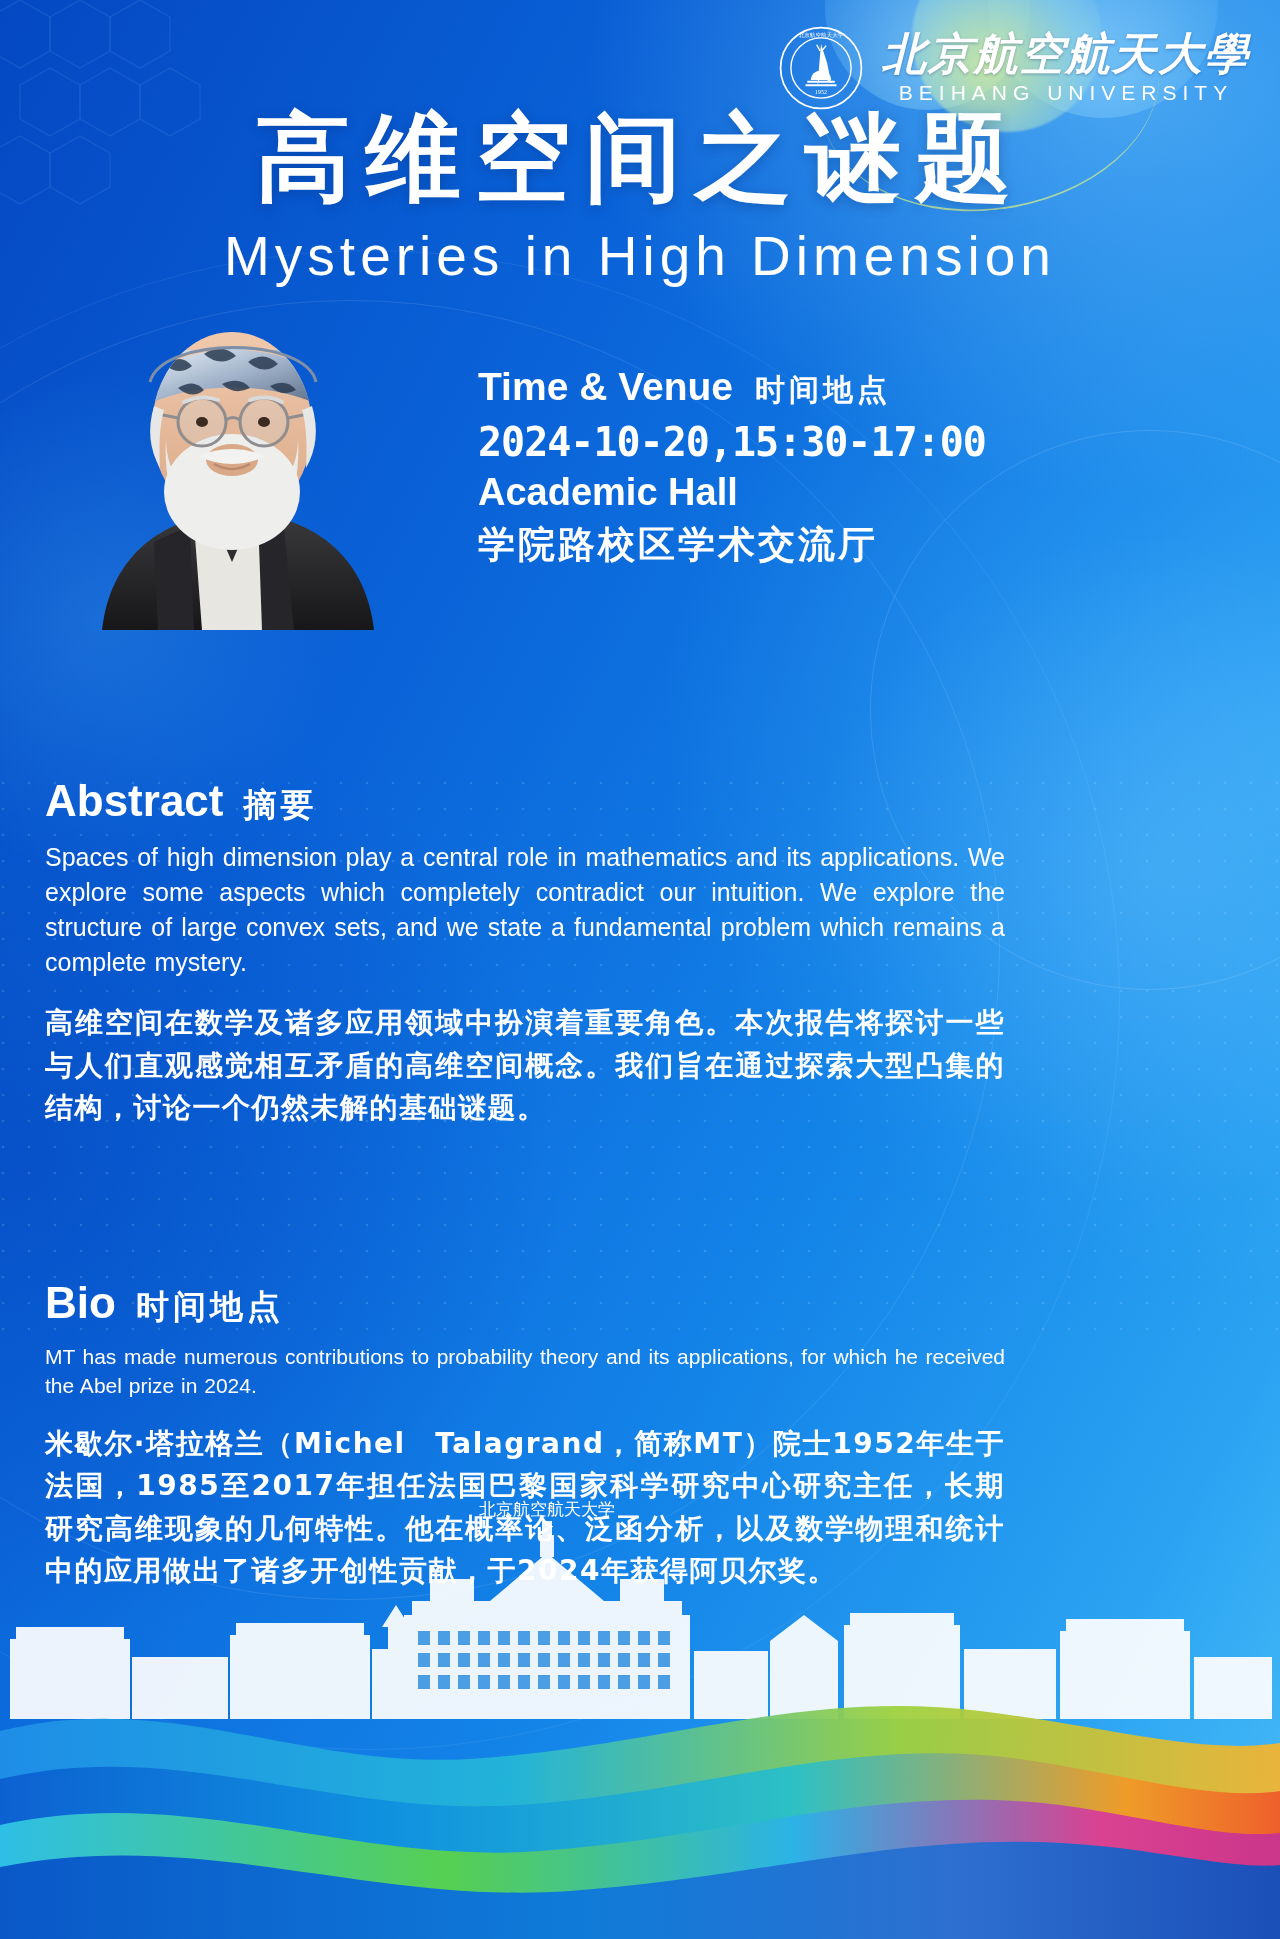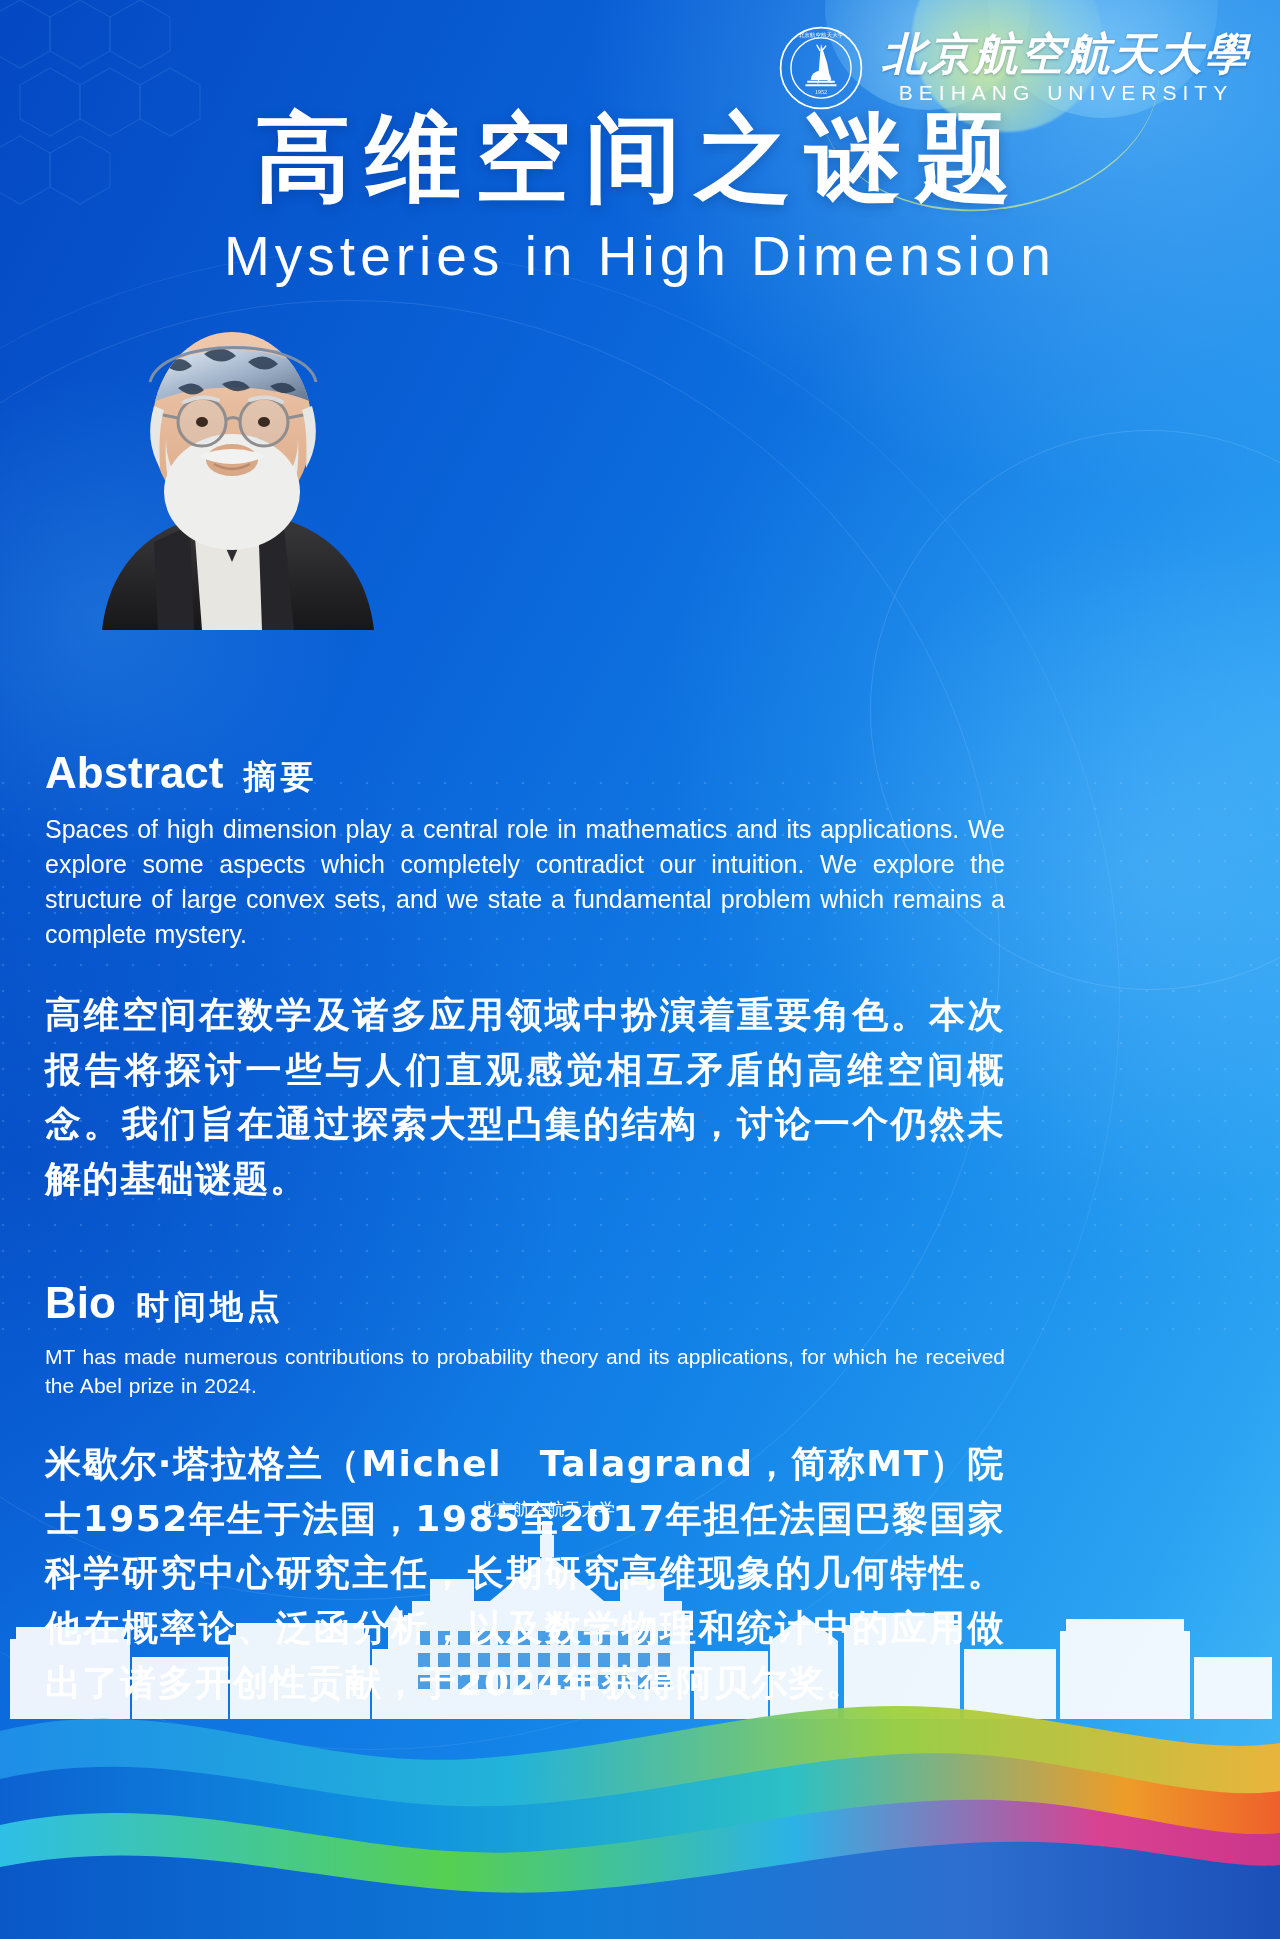--- a/index.html
+++ b/index.html
@@ -142,26 +142,26 @@
   }
   p.en-body {
     font-family:"Liberation Sans","DejaVu Sans",sans-serif;
     font-size:25px; line-height:1.40; color:#ffffff;
     text-align:justify; text-align-last:left;
     letter-spacing:0px;
     word-spacing:1px;
   }
   p.cn-body {
     font-family:"DejaVu Sans","Liberation Sans",sans-serif;
-    font-size:36px; line-height:1.52; color:#ffffff;
+    font-size:28px; line-height:1.52; color:#ffffff;
     text-align:justify; text-align-last:left;
     letter-spacing:1.5px; font-weight:700;
-    margin-top:36px;
-  }
-  #abstract { top:748px; }
+    margin-top:22px;
+  }
+  #abstract { top:776px; }
   #bio { top:1278px; }
   #bio p.en-body { font-size:21px; }
 
   
   .footer { position:absolute; left:0; bottom:0; width:1280px; height:600px; z-index:4; }
   .footer svg { display:block; width:100%; height:100%; }
 </style>
 </head>
 <body>
 
@@ -284,20 +284,29 @@
 
       <ellipse cx="140" cy="112" rx="6" ry="5" fill="#3b2a20"></ellipse>
       <ellipse cx="202" cy="112" rx="6" ry="5" fill="#3b2a20"></ellipse>
       <path d="M122 92 q18 -8 34 -2 M188 90 q18 -6 32 2" stroke="#dadada" stroke-width="4" fill="none" stroke-linecap="round"></path>
 
       <path d="M92 96 q-10 34 6 62 q-2 -38 4 -58z" fill="#e7e7e5"></path>
       <path d="M250 96 q10 34 -6 62 q2 -38 -4 -58z" fill="#e7e7e5"></path>
     </svg>
   </div>
 
+  <div class="tv">
+    <div class="tv-head">
+      <span class="en">Time &amp; Venue</span>
+      <span class="cn">时间地点</span>
+    </div>
+    <div class="tv-date">2024-10-20,15:30-17:00</div>
+    <div class="tv-hall">Academic Hall</div>
+    <div class="tv-hall-cn">学院路校区学术交流厅</div>
+  </div>
 
   <div class="section" id="abstract">
     <div class="sec-head">
       <span class="en">Abstract</span>
       <span class="cn">摘要</span>
     </div>
     <p class="en-body">Spaces of high dimension play a central role in mathematics and its applications. We explore some aspects which completely contradict our intuition. We explore the structure of large convex sets, and we state a fundamental problem which remains a complete mystery.</p>
     <p class="cn-body">高维空间在数学及诸多应用领域中扮演着重要角色。本次报告将探讨一些与人们直观感觉相互矛盾的高维空间概念。我们旨在通过探索大型凸集的结构，讨论一个仍然未解的基础谜题。</p>
   </div>
 

